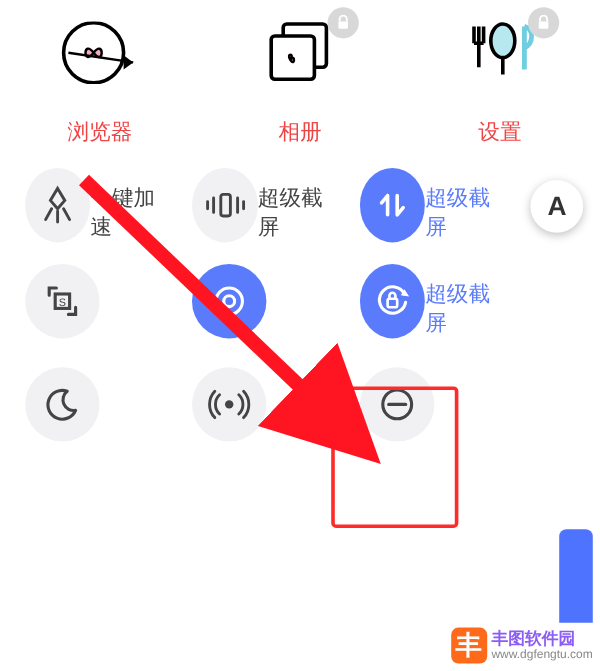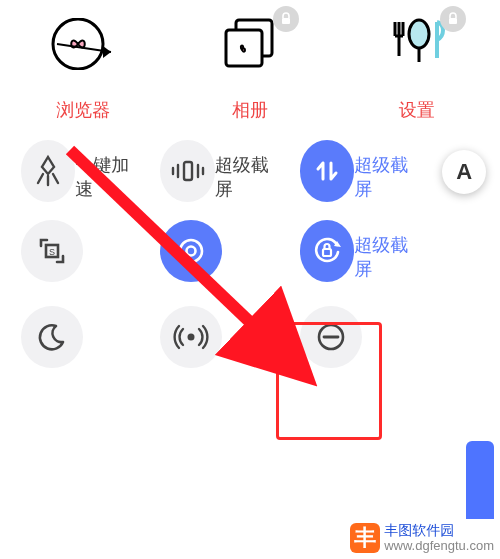--- a/index.html
+++ b/index.html
@@ -15,22 +15,22 @@
   .col-a{display:flex;flex-direction:column;align-items:center;width:50px}
   .tile-icon{width:62px;height:62px;border-radius:50%;background:#f1f1f3;display:flex;align-items:center;justify-content:center}
   .tile-icon.on{background:#5a7bfb}
   .tile-label{font-size:18px;color:#444;margin-top:12px}
   .tile-label.on{color:#5a7bfb}
   .floatA{width:44px;height:44px;border-radius:50%;background:#fff;box-shadow:0 2px 8px rgba(0,0,0,.25);display:flex;align-items:center;justify-content:center;font-size:22px;font-weight:600;color:#333;margin-top:10px}
   .blue-bar{position:absolute;right:6px;bottom:40px;width:28px;height:78px;background:#4e74ff;border-radius:6px 6px 0 0}
   .watermark{position:absolute;right:6px;bottom:6px;display:flex;align-items:center;background:#fff}
   .wm-logo{width:30px;height:30px;border-radius:6px;background:#ff6a1a;display:flex;align-items:center;justify-content:center;color:#fff;font-weight:700;font-size:22px;margin-right:4px}
   .wm-text{display:flex;flex-direction:column;line-height:1.1}
-  .wm-title{font-size:14px;font-weight:400;color:#1d4ed8}
-  .wm-url{font-size:13px;color:#888}
+  .wm-title{font-size:14px;font-weight:700;color:#8b5cf6}
+  .wm-url{font-size:10px;color:#888}
   .highlight{position:absolute;border:3px solid #ff2a2a;border-radius:4px;pointer-events:none}
   #annot{position:absolute;left:0;top:0;pointer-events:none}
 </style>
 </head>
 <body>
 
 <div class="row app-row">
   <div class="app">
     <div class="app-icon">
       <svg width="64" height="52" viewBox="0 0 64 52">

